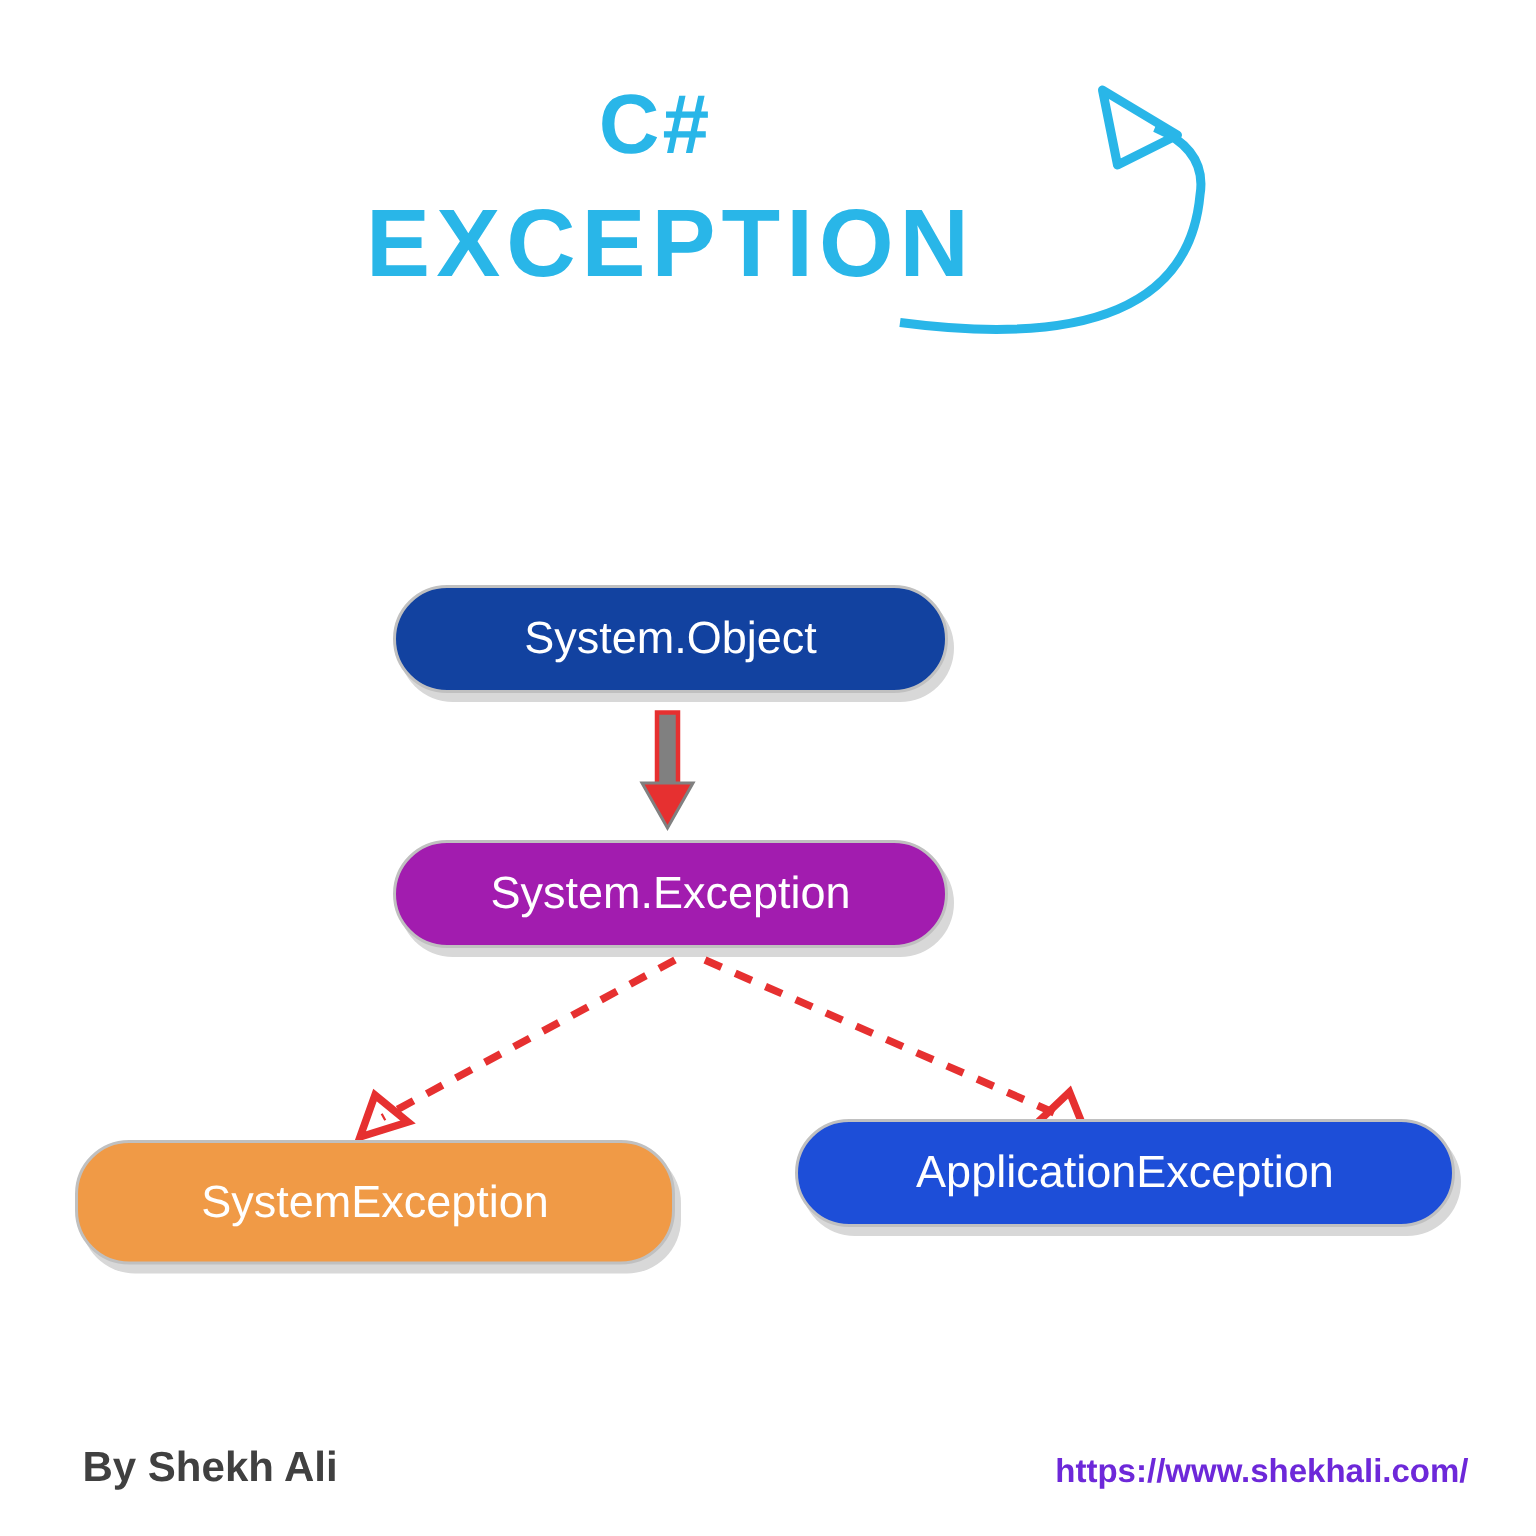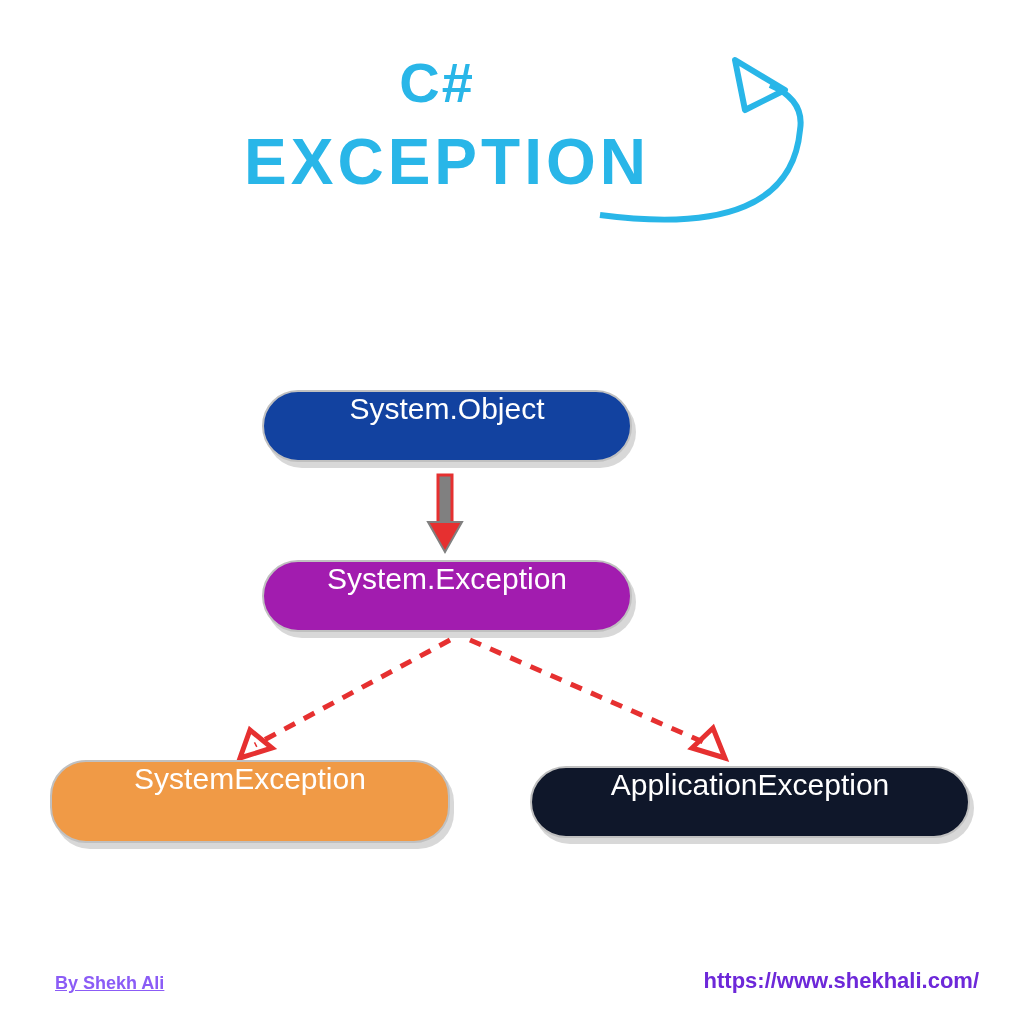--- a/index.html
+++ b/index.html
@@ -41,21 +41,21 @@
     height: 200px;
   }
   .node {
     position: absolute;
     border-radius: 36px;
     color: #ffffff;
     font-size: 30px;
     font-weight: 400;
     text-align: center;
     display: flex;
-    align-items: flex-start;
+    align-items: center;
     justify-content: center;
     border: 2px solid #c0c0c0;
     box-shadow: 4px 6px 0px #d8d8d8;
   }
   .node-object {
     top: 390px;
     left: 262px;
     width: 370px;
     height: 72px;
     background: #1242a0;
@@ -68,48 +68,47 @@
     background: #a21caf;
   }
   .node-system {
     top: 760px;
     left: 50px;
     width: 400px;
     height: 83px;
     background: #f09a46;
   }
   .node-application {
-    top: 766px;
+    top: 746px;
     left: 530px;
     width: 440px;
     height: 72px;
-    background: #0f172a;
+    background: #1d4ed8;
   }
   .arrow-solid {
     position: absolute;
     top: 470px;
     left: 420px;
     width: 50px;
     height: 90px;
   }
   .dashed-arrows {
     position: absolute;
     top: 630px;
     left: 150px;
     width: 700px;
     height: 150px;
   }
   .footer-left {
     position: absolute;
     bottom: 30px;
     left: 55px;
-    font-size: 18px;
+    font-size: 28px;
     font-weight: 700;
-    color: #8b5cf6;
-    text-decoration: underline;
+    color: #404040;
   }
   .footer-right {
     position: absolute;
     bottom: 30px;
     right: 45px;
     font-size: 22px;
     font-weight: 700;
     color: #6d28d9;
   }
 </style>

